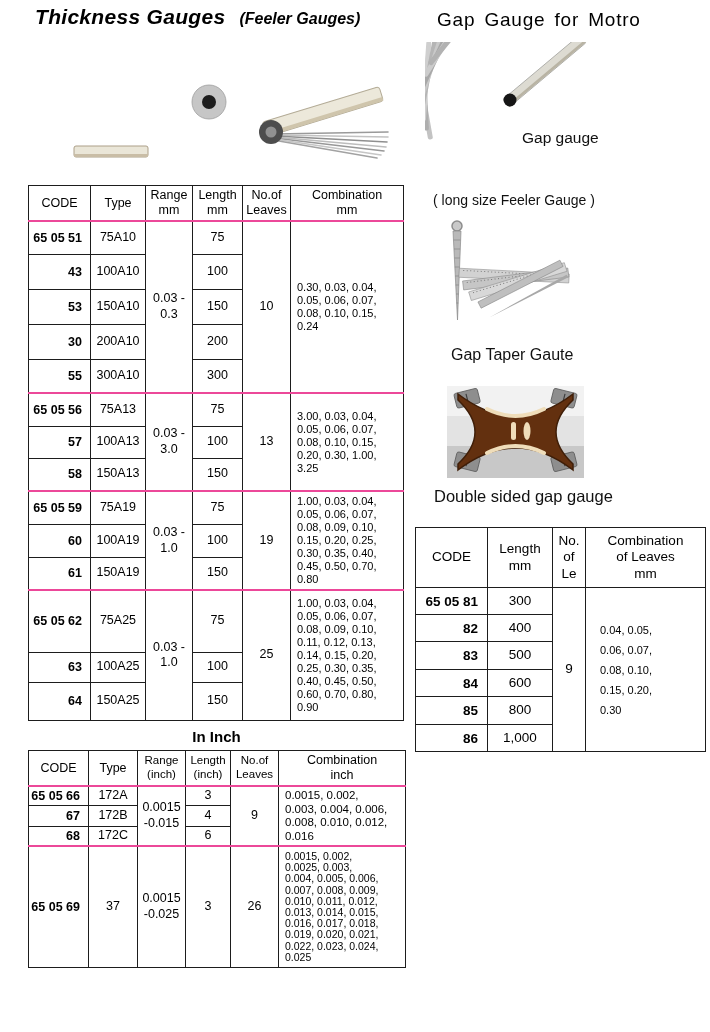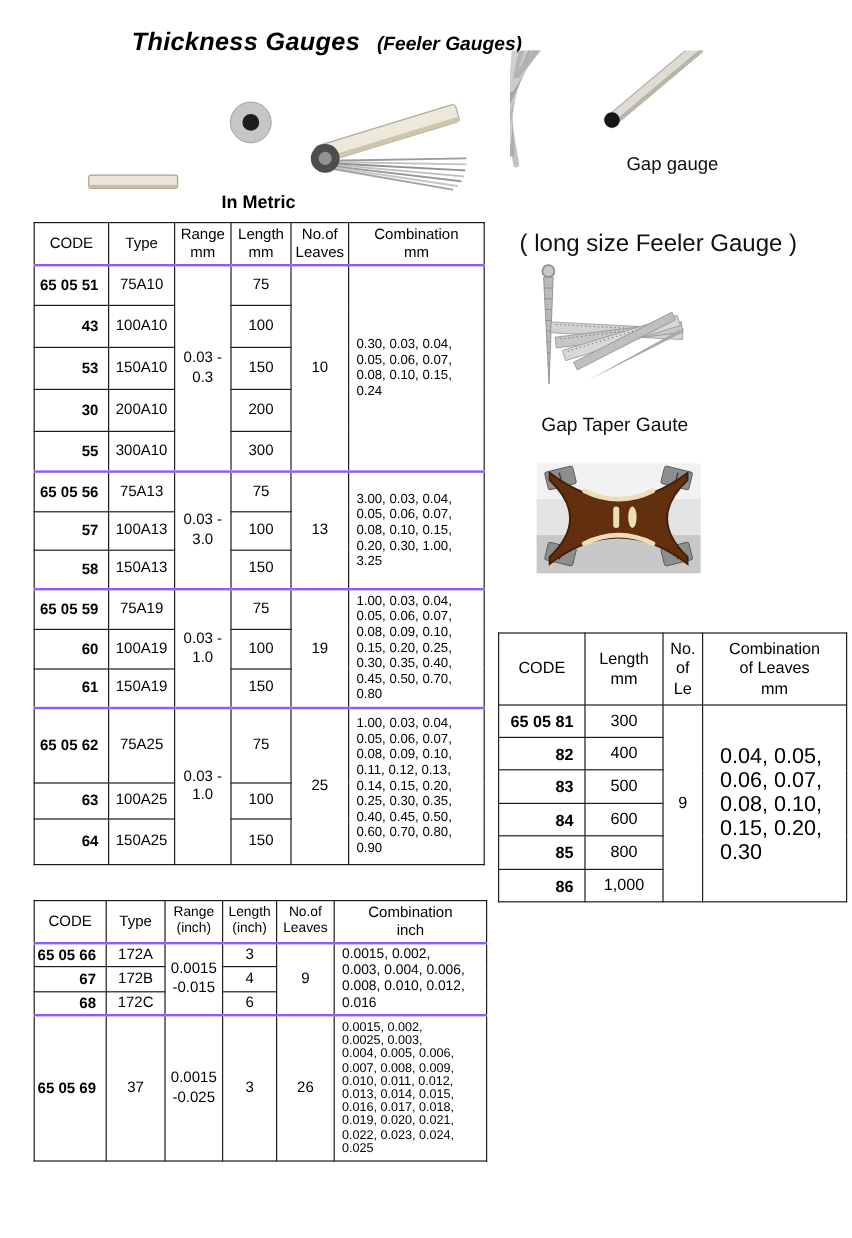--- a/index.html
+++ b/index.html
@@ -16,38 +16,39 @@
   .caption{font-size:15.5px;font-weight:400;color:#111;}
 
   
   table{border-collapse:collapse;table-layout:fixed;}
   td{border:1px solid #1d1d1d;overflow:hidden;}
   .hdr td{font-size:12.5px;text-align:center;vertical-align:middle;line-height:1.2;padding:2px 0;}
   .code{font-weight:bold;text-align:right;padding-right:8px;font-size:12.5px;vertical-align:middle;}
   .c{text-align:center;font-size:12.5px;vertical-align:middle;line-height:1.25;}
   .combo{font-size:11px;line-height:13px;text-align:left;vertical-align:middle;padding:2px 2px 2px 6px;}
   .combo-xs{font-size:10.5px;line-height:11.2px;}
-  tr.gsep td{border-top:2px solid #8b5cf6;}
+  tr.gsep td{border-top:2px solid #ec4899;}
 
   
   .gap-tbl .hdr td{font-size:13.5px;}
   .gap-tbl .code{font-size:13.5px;padding-right:9px;}
   .gap-tbl .c{font-size:13.5px;}
-  .gap-tbl .combo{font-size:18px;line-height:20px;padding-left:14px;}
+  .gap-tbl .combo{font-size:11px;line-height:20px;padding-left:14px;}
 
   svg{display:block;}
 </style>
 </head>
 <body>
 
 <div id="page">
 
-  <div class="abs" style="left:35px;top:24px;width:400px;text-align:right;">
+  <div class="abs" style="left:35px;top:5px;width:400px;">
     <span class="main-title">Thickness Gauges</span><span class="sub-title">(Feeler Gauges)</span>
   </div>
+  <div class="abs right-title" style="left:437px;top:9px;">Gap Gauge for Motro</div>
 
   <div class="abs" style="left:4px;top:50px;">
     <svg width="150" height="112" viewBox="0 0 150 112">
       <g>
         <rect x="-3.5" y="-84" width="7" height="84" rx="3" fill="#b7ab9b" transform="rotate(-95 75 103)"></rect>
         <rect x="-3.5" y="-86" width="7" height="86" rx="3" fill="#cfc6b8" transform="rotate(-85 75 103)"></rect>
         <rect x="-3.5" y="-88" width="7" height="88" rx="3" fill="#b2a696" transform="rotate(-75 75 103)"></rect>
         <rect x="-3.5" y="-89" width="7" height="89" rx="3" fill="#d6cec1" transform="rotate(-65 75 103)"></rect>
         <rect x="-3.5" y="-90" width="7" height="90" rx="3" fill="#b9ae9e" transform="rotate(-55 75 103)"></rect>
         <rect x="-3.5" y="-91" width="7" height="91" rx="3" fill="#cdc3b4" transform="rotate(-45 75 103)"></rect>
@@ -117,21 +118,20 @@
       </g>
       <g transform="rotate(-17 18 54)">
         <rect x="12" y="44" width="122" height="15" rx="3" fill="#ece8da" stroke="#b3ab96" stroke-width="1"></rect>
         <rect x="12" y="55" width="122" height="4" fill="#cfc5ac"></rect>
       </g>
       <circle cx="18" cy="56" r="12" fill="#4d4d4d"></circle>
       <circle cx="18" cy="56" r="5.5" fill="#919191"></circle>
     </svg>
   </div>
 
-  <div class="abs section-title" style="left:28px;top:160px;width:375px;">In Metric</div>
 
   <table class="abs" style="left:28px;top:185px;width:375px;">
     <colgroup>
         <col style="width:62px">
         <col style="width:55px">
         <col style="width:47px">
         <col style="width:50px">
         <col style="width:48px">
         <col style="width:113px">
       </colgroup>
@@ -255,20 +255,21 @@
       <td class="c">100</td>
     </tr>
     <tr style="height:38px">
       <td class="code">64</td>
       <td class="c">150A25</td>
       <td class="c">150</td>
     </tr>
   </tbody>
     </table>
 
+  <div class="abs section-title" style="left:28px;top:728px;width:377px;">In Inch</div>
 
   <table class="abs" style="left:28px;top:750px;width:377px;">
     <colgroup>
         <col style="width:60px">
         <col style="width:49px">
         <col style="width:48px">
         <col style="width:45px">
         <col style="width:48px">
         <col style="width:127px">
       </colgroup>
@@ -342,21 +343,21 @@
       </g>
       <g transform="rotate(-40 85 58)">
         <rect x="80" y="53" width="100" height="10" rx="1.5" fill="#dddbd2" stroke="#a5a5a0" stroke-width="0.8"></rect>
         <rect x="80" y="60" width="100" height="2.5" fill="#b9b4a4"></rect>
       </g>
       <circle cx="85" cy="58" r="6.5" fill="#161616"></circle>
     </svg>
   </div>
   <div class="abs caption" style="left:522px;top:129px;">Gap gauge</div>
 
-  <div class="abs caption" style="left:433px;top:192px;font-size:20px;">( long size Feeler Gauge )</div>
+  <div class="abs caption" style="left:433px;top:192px;font-size:14px;">( long size Feeler Gauge )</div>
 
   <div class="abs" style="left:437px;top:216px;">
     <svg width="145" height="126" viewBox="0 0 145 126">
       <circle cx="20" cy="10" r="5" fill="#c9c9c9" stroke="#8d8d8d" stroke-width="1.5"></circle>
       <polygon points="16,15 24,15 20.5,104" fill="#b9b9b9" stroke="#8a8a8a" stroke-width="0.7"></polygon>
       <g stroke="#7e7e7e" stroke-width="0.6">
         <line x1="16.6" y1="24" x2="23.4" y2="24"></line>
           <line x1="17" y1="33" x2="23.1" y2="33"></line>
         <line x1="17.4" y1="42" x2="22.8" y2="42"></line>
           <line x1="17.8" y1="51" x2="22.5" y2="51"></line>
@@ -410,20 +411,21 @@
           <rect x="105" y="68" width="24" height="15" rx="2" fill="#8e8e8e" stroke="#5c5c5c" stroke-width="0.8"></rect>
           <line x1="117" y1="71" x2="117" y2="80" stroke="#3d3d3d" stroke-width="1.2"></line>
         </g>
       <path d="M 11 8 Q 68.5 52 126 8 L 126 14 Q 92 46 126 78 L 126 84 Q 68.5 40 11 84 L 11 78 Q 45 46 11 14 Z" fill="#63300f" stroke="#3f1e08" stroke-width="1.5"></path>
       <path d="M 40 23 Q 68.5 37 97 23" fill="none" stroke="#efddba" stroke-width="4" stroke-linecap="round"></path>
       <path d="M 40 67 Q 68.5 53 97 67" fill="none" stroke="#efddba" stroke-width="4" stroke-linecap="round"></path>
       <rect x="64" y="36" width="5" height="18" rx="2.5" fill="#efddba"></rect>
       <ellipse cx="80" cy="45" rx="3.5" ry="9" fill="#efddba"></ellipse>
     </svg>
   </div>
+  <div class="abs caption" style="left:434px;top:487px;font-size:16.5px;">Double sided gap gauge</div>
 
   <table class="abs gap-tbl" style="left:415px;top:527px;width:290px;">
     <colgroup>
         <col style="width:72px">
         <col style="width:65px">
         <col style="width:33px">
         <col style="width:120px">
       </colgroup>
     <tbody>
         <tr class="hdr" style="height:60px">

